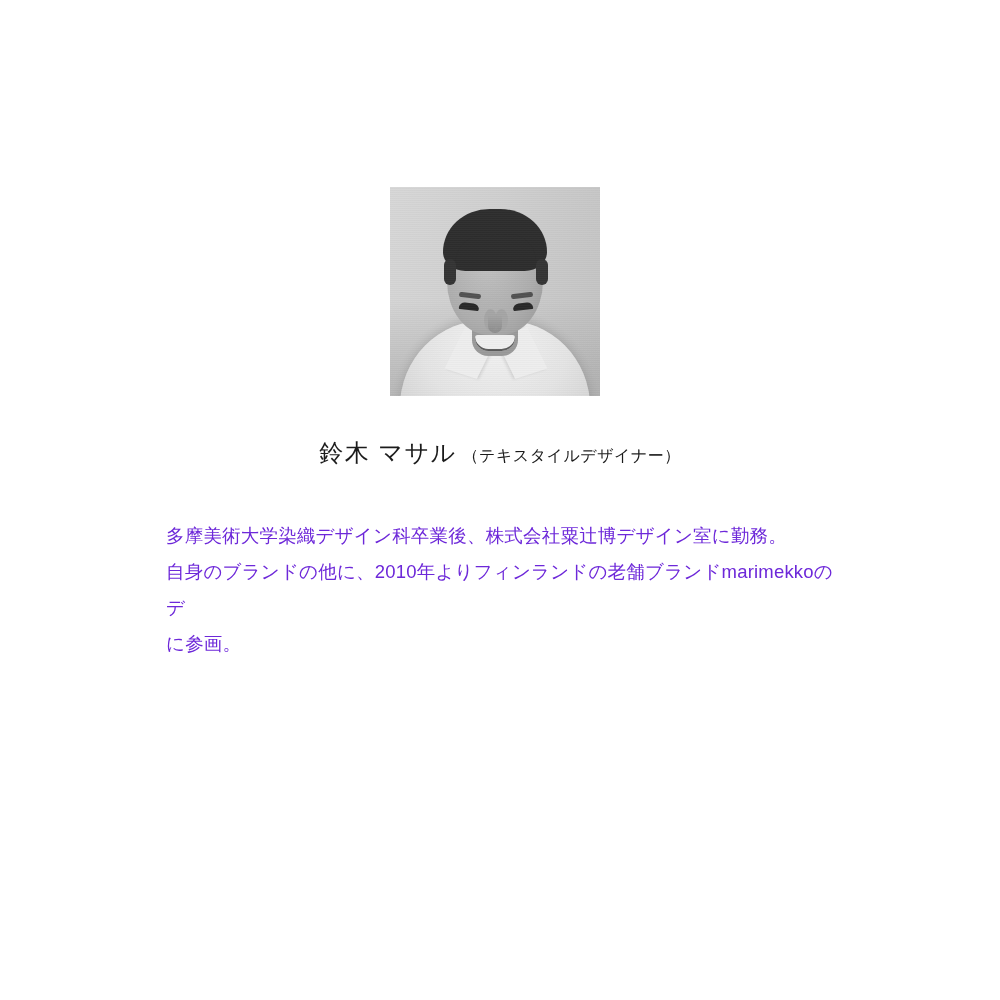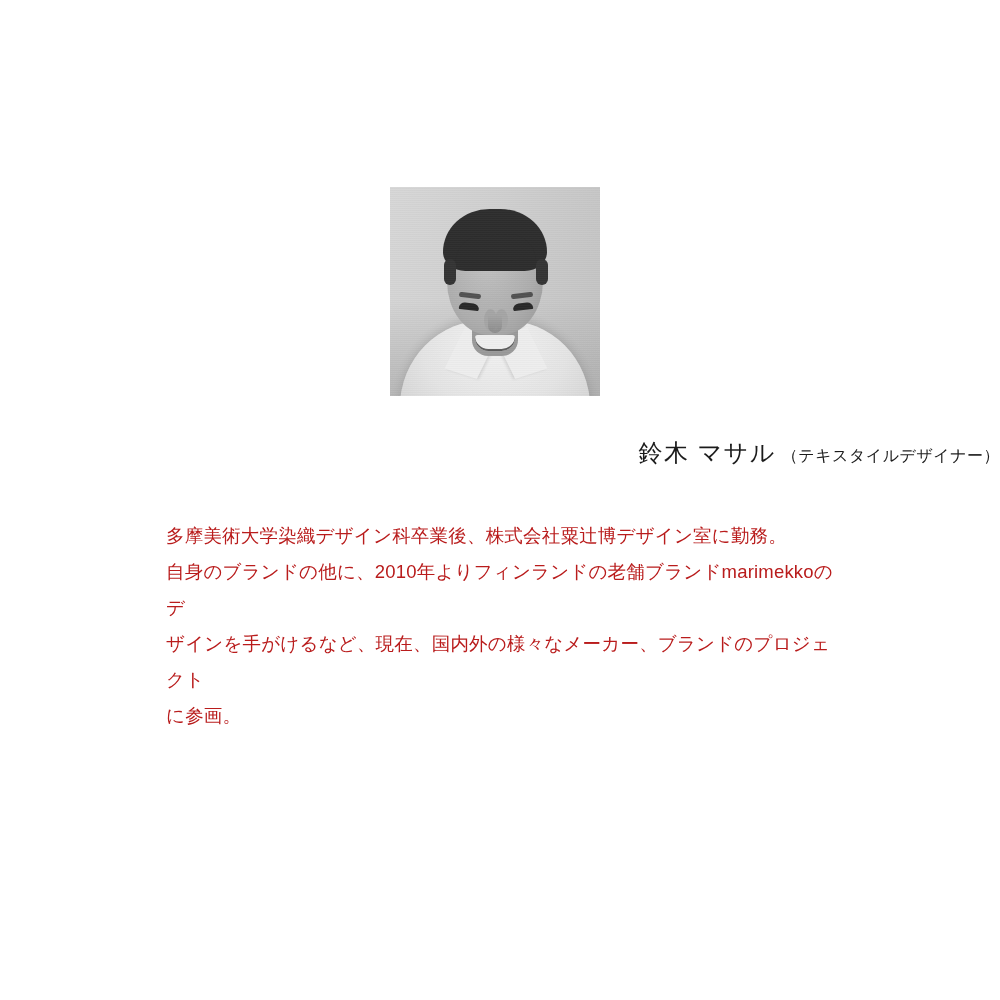--- a/index.html
+++ b/index.html
@@ -197,21 +197,21 @@
       repeating-linear-gradient(0deg, rgba(255,255,255,0.025) 0 1px, rgba(0,0,0,0.02) 1px 2px);
     pointer-events: none;
   }
 
   
   .name-line {
     position: absolute;
     left: 0;
     right: 0;
     top: 437px;
-    text-align: right;
+    text-align: center;
     white-space: nowrap;
   }
   .name-line .name {
     font-size: 24px;
     letter-spacing: 1.5px;
     color: #1b1b1b;
   }
   .name-line .role {
     font-size: 16px;
     letter-spacing: 0.5px;
@@ -220,21 +220,21 @@
   }
 
   
   .bio {
     position: absolute;
     left: 166px;
     top: 518px;
     width: 680px;
     font-size: 18.5px;
     line-height: 36px;
-    color: #b91c1c;
+    color: #6d28d9;
     letter-spacing: 0.2px;
   }
   .bio p {
     margin: 0;
   }
 </style>
 </head>
 <body>
 
 <div class="page">
@@ -263,17 +263,16 @@
     </div>
   </div>
 
   <div class="name-line">
     <span class="name">鈴木 マサル</span><span class="role">（テキスタイルデザイナー）</span>
   </div>
 
   <div class="bio">
     <p>多摩美術大学染織デザイン科卒業後、株式会社粟辻博デザイン室に勤務。</p>
     <p>自身のブランドの他に、2010年よりフィンランドの老舗ブランドmarimekkoのデ</p>
-    <p>ザインを手がけるなど、現在、国内外の様々なメーカー、ブランドのプロジェクト</p>
     <p>に参画。</p>
   </div>
 
 </div>
 
 </body></html>

